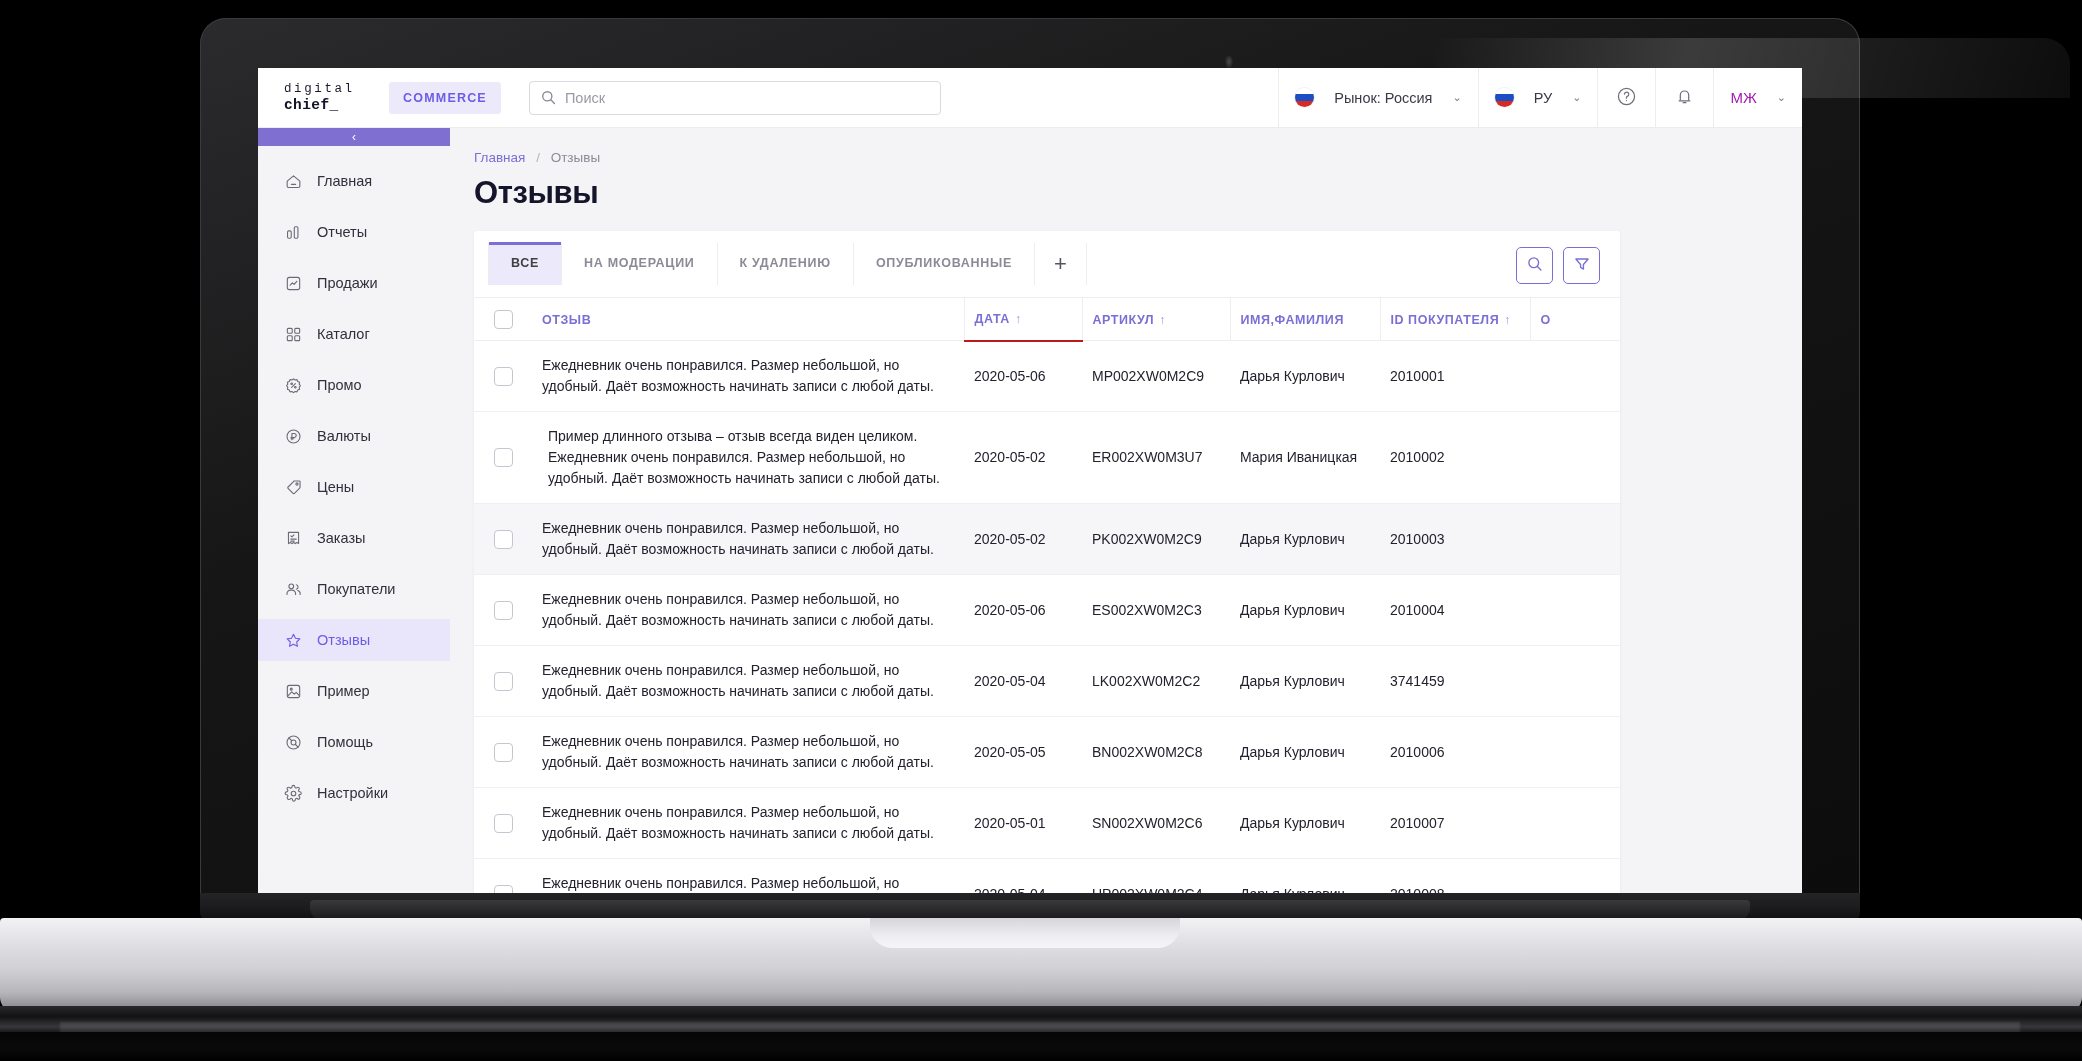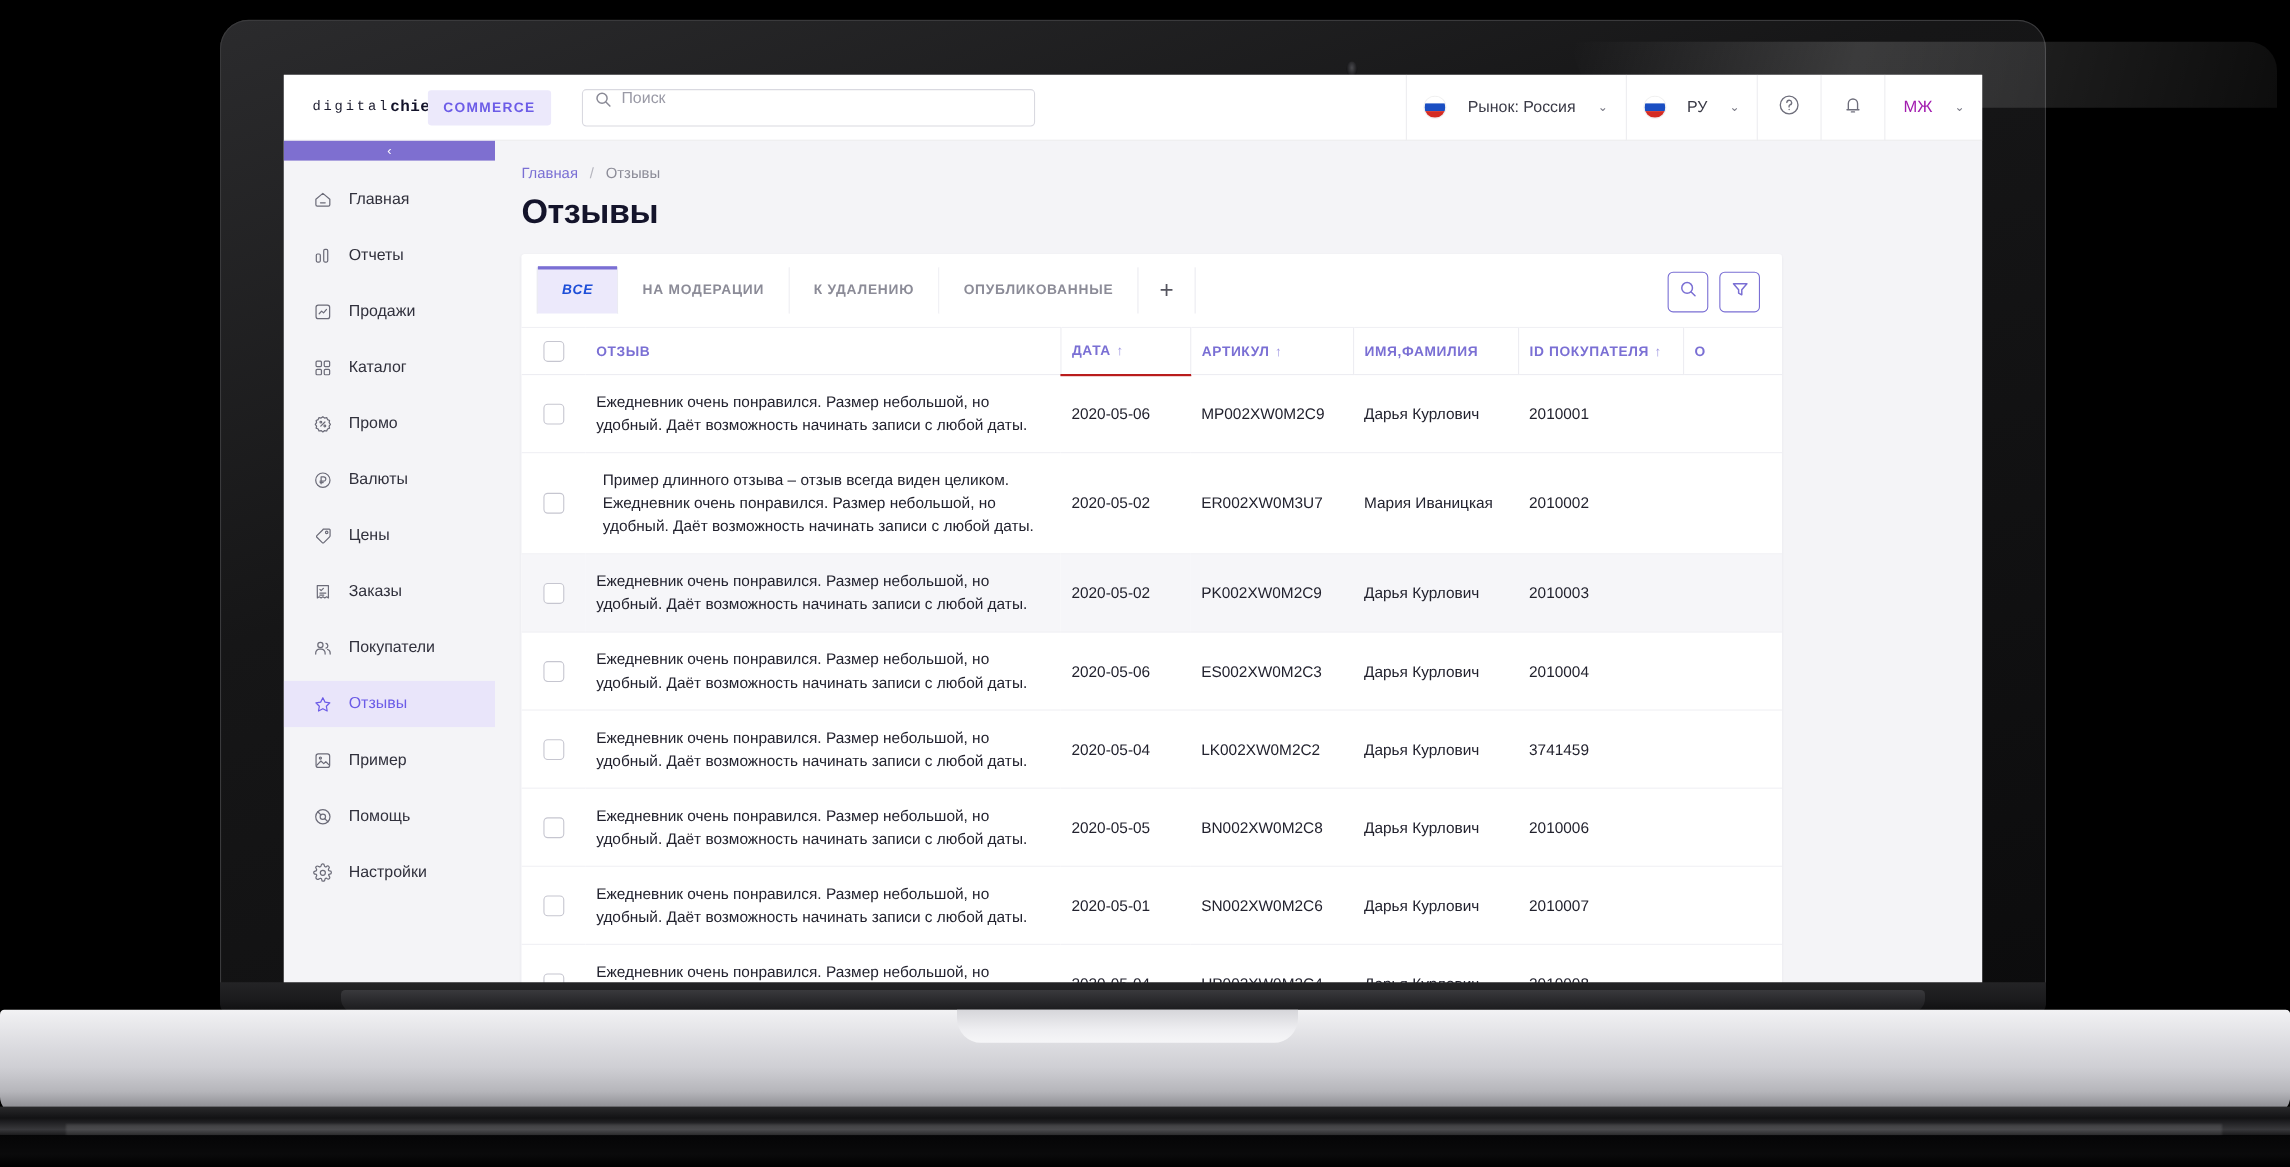--- a/index.html
+++ b/index.html
@@ -67,34 +67,34 @@
     filter: blur(1px);
   }
 
   
   .app { position: absolute; inset: 0; background: #f4f4f7; }
   .topbar {
     position: absolute; left: 0; top: 0; width: 100%; height: 60px;
     background: #ffffff; display: flex; align-items: center;
     border-bottom: 1px solid #ececed;
   }
-  .brand { width: 125px; display: flex; flex-direction: row; 
+  .brand { width: 125px; display: flex; flex-direction: column; justify-content: center;
            padding-left: 26px; }
   .brand .l1 { font-family: "Liberation Mono", monospace; font-size: 12.5px; letter-spacing: 2.6px;
                color: #1b1b2e; line-height: 15px; }
   .brand .l2 { font-family: Liberation Mono, monospace; font-size: 14.5px; letter-spacing: 0.4px;
                color: #13132a; font-weight: bold; line-height: 16px; }
   .commerce-badge {
     margin-left: 6px; background: #ece9fb; color: #6c5ce7;
     font-size: 12.5px; font-weight: bold; letter-spacing: 1.2px;
     padding: 9px 14px; border-radius: 3px;
   }
   .searchbox {
     margin-left: 28px; width: 412px; height: 34px; border: 1px solid #d9d9e0;
-    border-radius: 4px; display: flex; align-items: flex-start; padding: 0 10px;
+    border-radius: 4px; display: flex; align-items: center; padding: 0 10px;
     background: #fff;
   }
   .searchbox input {
     border: 0; outline: 0; font-size: 14.5px; color: #3c3c46; width: 100%;
     font-family: "Liberation Sans", sans-serif; background: transparent;
   }
   .searchbox input::placeholder { color: #9a9aa6; }
   .topbar-right { margin-left: auto; display: flex; align-items: center; height: 60px; }
   .tb-item {
     height: 60px; display: flex; align-items: center; gap: 20px;
@@ -144,21 +144,21 @@
            box-shadow: 0 1px 3px rgba(20,20,43,0.06); }
   .panel-head { display: flex; align-items: flex-start; padding: 12px 14px 0 14px;
                 position: relative; height: 66px; }
   .tabs { display: flex; align-items: stretch; }
   .tab {
     font-size: 12.5px; font-weight: bold; letter-spacing: 0.7px; color: #8b8b97;
     padding: 13px 22px; border-right: 1px solid #ececf1; white-space: nowrap;
     background: #fff; position: relative;
   }
   .tab:first-child { border-left: 1px solid #ececf1; }
-  .tab.active { background: #ece9fb; color: #1d4ed8; font-style: italic; }
+  .tab.active { background: #ece9fb; color: #404040; }
   .tab.active::before {
     content: ""; position: absolute; left: 0; right: 0; top: -1px; height: 3px; background: #7a6fd4;
   }
   .tab-add { padding: 11px 19px; border-right: 1px solid #ececf1; color: #55555f;
              font-size: 22px; line-height: 20px; }
   .head-actions { margin-left: auto; display: flex; gap: 10px; padding-top: 4px; padding-right: 6px; }
   .sq-btn { width: 37px; height: 37px; border: 1px solid #7a6fd4; border-radius: 5px;
             display: flex; align-items: center; justify-content: center; background: #fff; }
   .sq-btn svg { width: 18px; height: 18px; stroke: #7a6fd4; fill: none; stroke-width: 1.5;
                 stroke-linecap: round; stroke-linejoin: round; }

